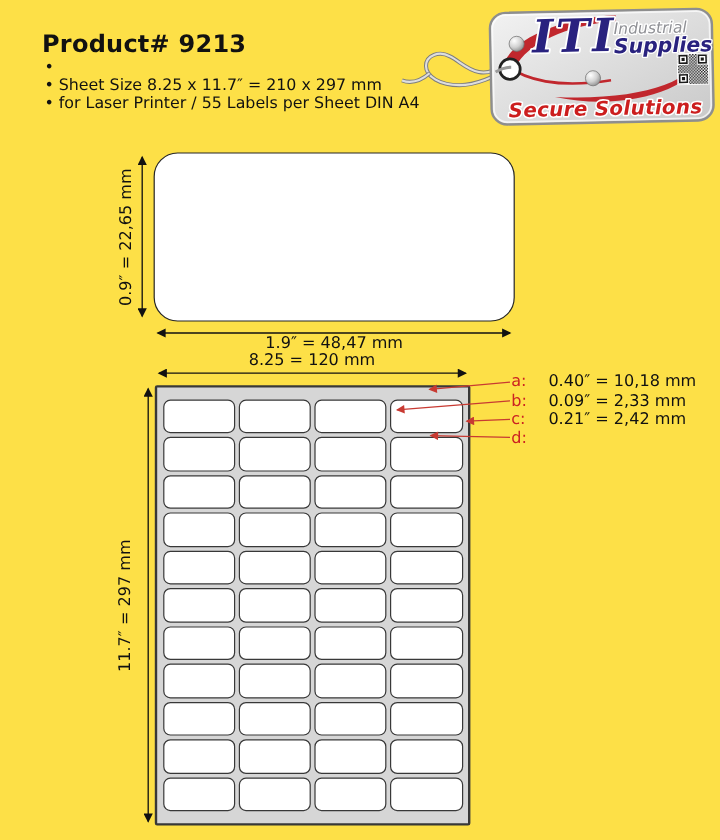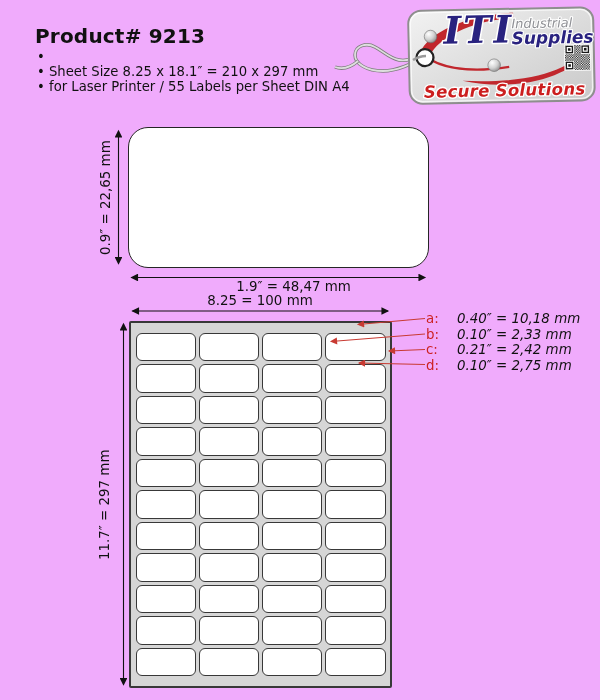--- a/index.html
+++ b/index.html
@@ -1,48 +1,48 @@
 <!DOCTYPE html>
 <html><head>
 <meta charset="utf-8">
 <style>
   html,body { margin:0; padding:0; background:#fff; }
   .page {
-    position:relative; width:600px; height:700px; background:#f0abfc;
+    position:relative; width:600px; height:700px; background:#fde047;
     font-family:"DejaVu Sans","Liberation Sans",sans-serif; color:#111;
     overflow:hidden;
   }
   
   .title { position:absolute; left:35px; top:24px; font-size:20px; font-weight:bold; letter-spacing:.2px; }
   .bullets { position:absolute; left:37px; top:50px; margin:0; padding:0; list-style:none; font-size:13.2px; line-height:14.8px; }
   .bullets li { display:flex; }
   .bullets .dot { width:12px; flex:0 0 12px; }
   
   .tag-svg { position:absolute; left:325px; top:4px; }
   
   .single-label { position:absolute; left:128px; top:127px; width:301px; height:141px;
     box-sizing:border-box; border:1.6px solid #262626; border-radius:20px; background:#fff; }
   .dim-h { position:absolute; text-align:center; font-size:13.4px; color:#111; }
-  .dim-label-width { left:143px; top:279px; width:301px; }
+  .dim-label-width { left:128px; top:279px; width:301px; }
   .dim-sheet-width { left:129px; top:293px; width:262px; }
   .dim-v { position:absolute; writing-mode:vertical-rl; transform:rotate(180deg);
     text-align:center; font-size:13.4px; color:#111; width:17px; }
   .dim-label-height { left:98px; top:127px; height:141px; }
   .dim-sheet-height { left:97px; top:321px; height:367px; }
   
   .sheet { position:absolute; left:129px; top:321px; width:263px; height:367px;
     box-sizing:border-box; background:#d6d6d6; border:2px solid #383838; border-radius:2px;
     padding:10px 4.5px; }
   .sheet-grid { width:100%; height:100%; display:grid; column-gap:3px; row-gap:3.4px; }
   .cell { background:#ffffff; border:1.6px solid #383838; border-radius:6px; box-sizing:border-box; }
   
   .annots { position:absolute; left:426px; top:311px; font-size:13.4px; }
   .annot-row { display:flex; height:15.6px; align-items:center; }
   .annot-key { color:#cc2222; width:31px; flex:0 0 31px; }
-  .annot-val { color:#111; white-space:nowrap;font-style:italic; }
+  .annot-val { color:#111; white-space:nowrap; }
   
   .overlay { position:absolute; left:0; top:0; pointer-events:none; }
   
   .t-iti { font-family:"DejaVu Serif","Liberation Serif",serif; font-style:italic; font-weight:bold;
     font-size:38px; letter-spacing:2px; fill:#29227f; paint-order:stroke; stroke:#ffffff; stroke-width:3px; stroke-linejoin:round; }
   .t-ind { font-style:italic; font-size:13px; fill:#8f9095; paint-order:stroke; stroke:#ffffff; stroke-width:2.2px; stroke-linejoin:round; font-family:"DejaVu Sans","Liberation Sans",sans-serif; }
   .t-sup { font-style:italic; font-weight:bold; font-size:17px; fill:#29227f; paint-order:stroke; stroke:#ffffff; stroke-width:2.2px; stroke-linejoin:round; font-family:"DejaVu Sans","Liberation Sans",sans-serif; }
   .t-sec { font-style:italic; font-weight:bold; font-size:16.5px; letter-spacing:.3px; fill:#cc1e1e;
     paint-order:stroke; stroke:#ffffff; stroke-width:2.6px; stroke-linejoin:round; text-anchor:middle; font-family:"DejaVu Sans","Liberation Sans",sans-serif; }
 </style>
@@ -51,21 +51,21 @@
 
 <div class="page">
 
   <div class="title">Product# 9213</div>
   <ul class="bullets">
     <li>
       <span class="dot">•</span>
     </li>
     <li>
       <span class="dot">•</span>
-      <span>Sheet Size 8.25 x 18.1″ = 210 x 297 mm</span>
+      <span>Sheet Size 8.25 x 11.7″ = 210 x 297 mm</span>
     </li>
     <li>
       <span class="dot">•</span>
       <span>for Laser Printer / 55 Labels per Sheet DIN A4</span>
     </li>
   </ul>
 
   <svg class="tag-svg" width="273" height="106" viewBox="0 0 273 106">
     <defs>
       <linearGradient id="tagG" x1="0" y1="0" x2="1" y2="1">
@@ -137,21 +137,21 @@
       <text class="t-sec" x="95" y="87">Secure Solutions</text>
     </g>
 
     <path d="M 88,56 C 93,53 97,52 101,52" fill="none" stroke="#9a9a9a" stroke-width="2.6"></path>
   </svg>
 
   <div class="single-label"></div>
   <div class="dim-v dim-label-height">0.9″ = 22,65 mm</div>
   <div class="dim-h dim-label-width">1.9″ = 48,47 mm</div>
 
-  <div class="dim-h dim-sheet-width">8.25 = 100 mm</div>
+  <div class="dim-h dim-sheet-width">8.25 = 120 mm</div>
   <div class="dim-v dim-sheet-height">11.7″ = 297 mm</div>
   <div class="sheet">
     <div class="sheet-grid" style="grid-template-columns: repeat(4, 1fr); grid-template-rows: repeat(11, 1fr);">
         <div class="cell"></div>
         <div class="cell"></div>
         <div class="cell"></div>
         <div class="cell"></div>
         <div class="cell"></div>
         <div class="cell"></div>
         <div class="cell"></div>
@@ -195,29 +195,28 @@
       </div>
   </div>
 
   <div class="annots">
     <div class="annot-row">
       <span class="annot-key">a:</span>
       <span class="annot-val">0.40″ = 10,18 mm</span>
     </div>
     <div class="annot-row">
       <span class="annot-key">b:</span>
-      <span class="annot-val">0.10″ = 2,33 mm</span>
+      <span class="annot-val">0.09″ = 2,33 mm</span>
     </div>
     <div class="annot-row">
       <span class="annot-key">c:</span>
       <span class="annot-val">0.21″ = 2,42 mm</span>
     </div>
     <div class="annot-row">
       <span class="annot-key">d:</span>
-      <span class="annot-val">0.10″ = 2,75 mm</span>
     </div>
   </div>
 
   <svg class="overlay" width="600" height="700" viewBox="0 0 600 700">
     <defs>
       <marker id="mB" viewBox="0 0 10 10" refX="8.5" refY="5" markerWidth="9" markerHeight="7" orient="auto-start-reverse">
         <path d="M0 0 L10 5 L0 10 Z" fill="#111111"></path>
       </marker>
       <marker id="mR" viewBox="0 0 10 10" refX="8.5" refY="5" markerWidth="8.5" markerHeight="6.5" orient="auto-start-reverse">
         <path d="M0 0 L10 5 L0 10 Z" fill="#c83a32"></path>

